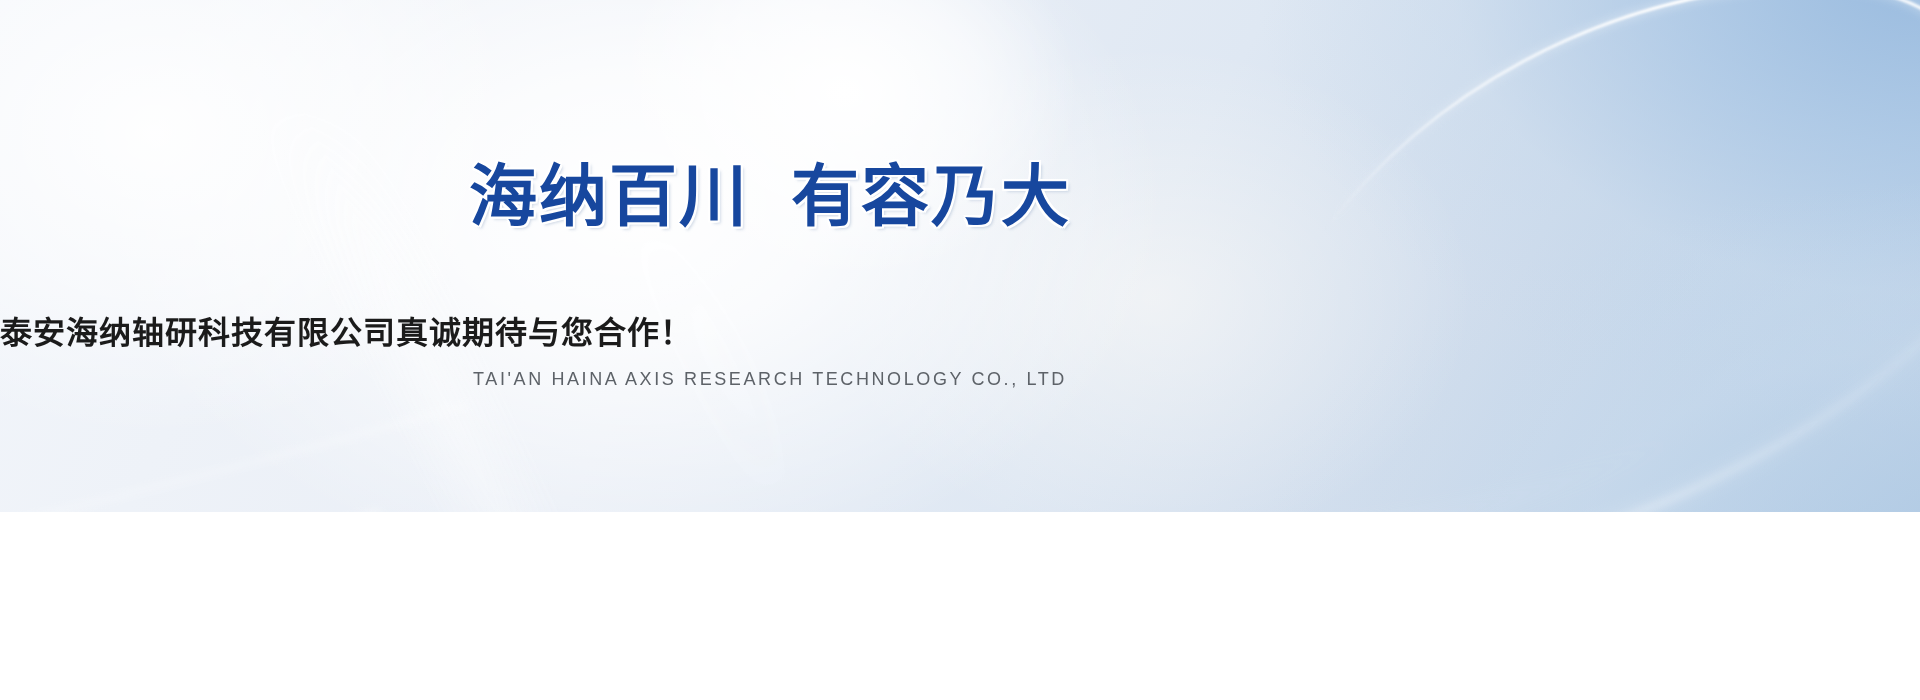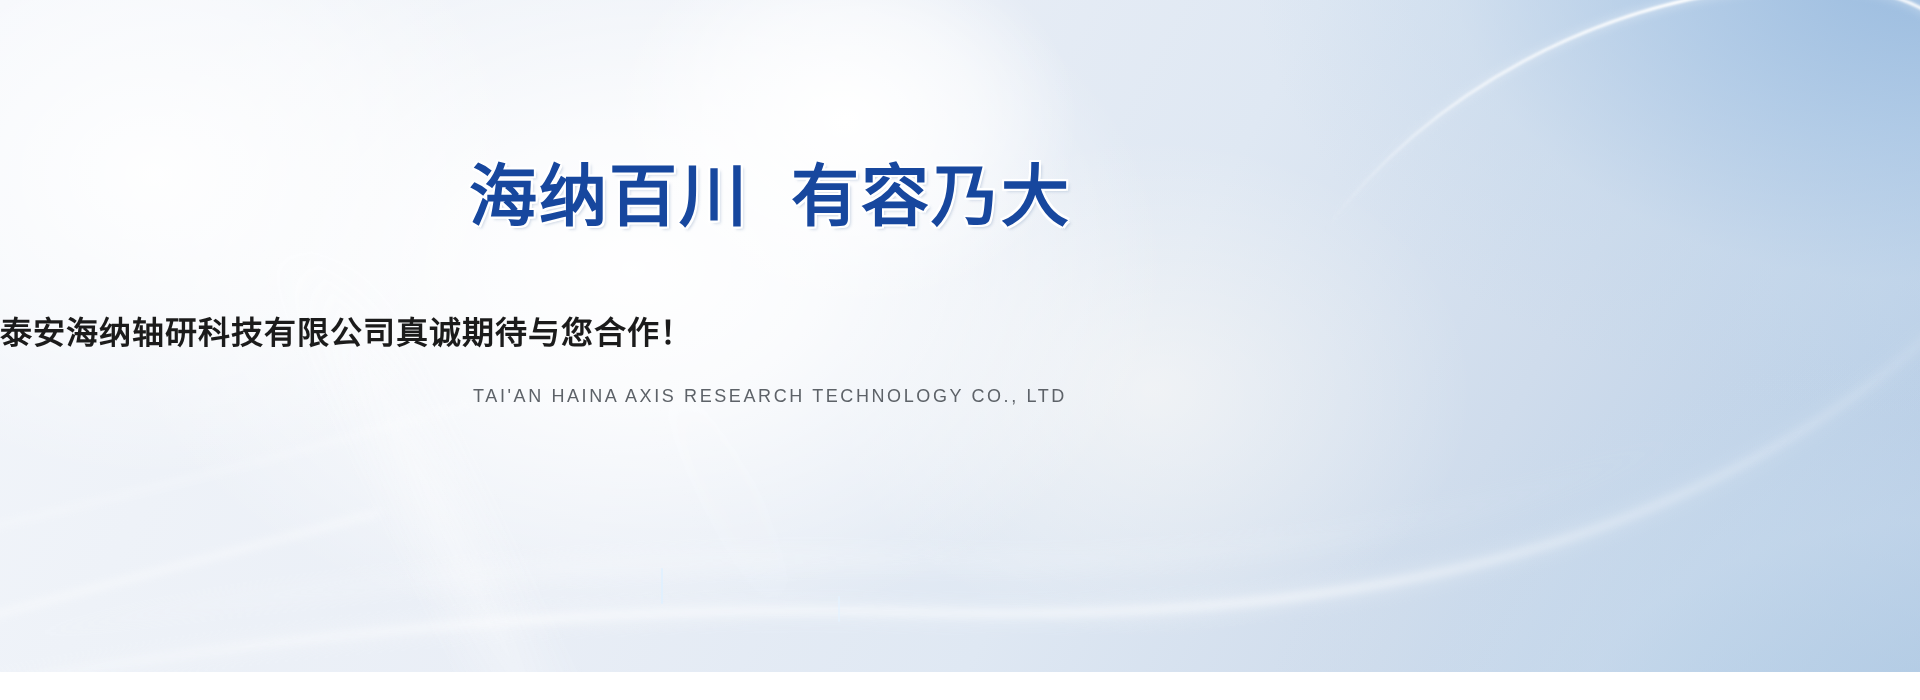--- a/index.html
+++ b/index.html
@@ -5,21 +5,21 @@
 <style>
   html, body {
     margin: 0;
     padding: 0;
     background: #ffffff;
   }
 
   #banner {
     position: relative;
     width: 1920px;
-    height: 672px;
+    height: 512px;
     overflow: hidden;
     font-family: "Liberation Sans", "DejaVu Sans", sans-serif;
     background-color: #eef2f8;
   }
 
   
   .bg-layer {
     position: absolute;
     inset: 0;
     pointer-events: none;
@@ -159,21 +159,21 @@
     font-size: 32px;
     line-height: 1.2;
     font-weight: 700;
     letter-spacing: 1px;
     color: #1b1b1b;
   }
 
   .sub-en {
     margin: 0;
     position: absolute;
-    top: 385px;
+    top: 368px;
     left: 0;
     width: 1540px;
     text-align: center;
     font-size: 18px;
     line-height: 1.3;
     font-weight: 400;
     letter-spacing: 2.6px;
     color: #5d6268;
     white-space: pre;
   }

